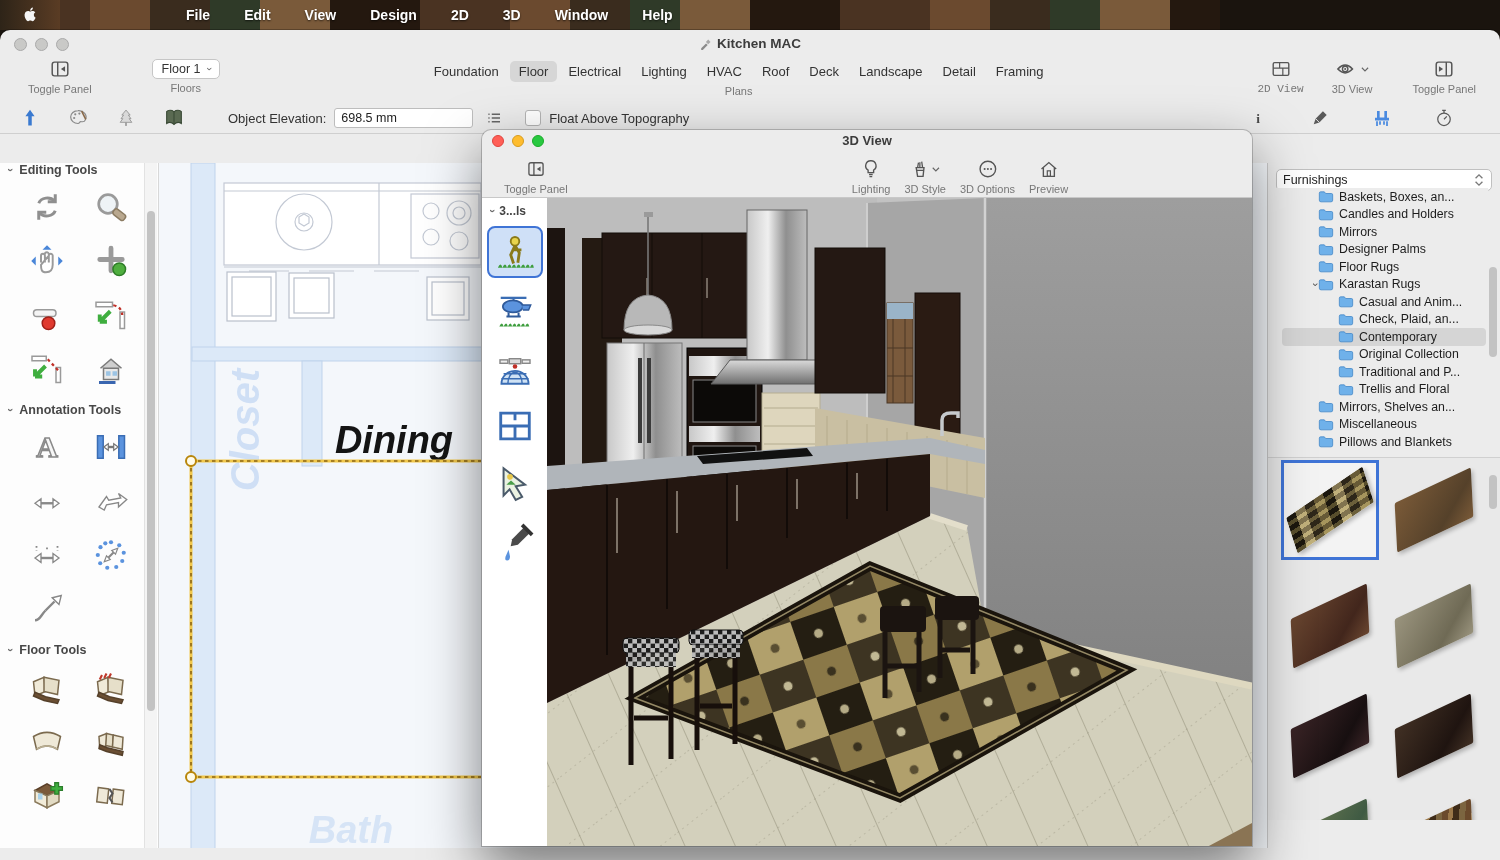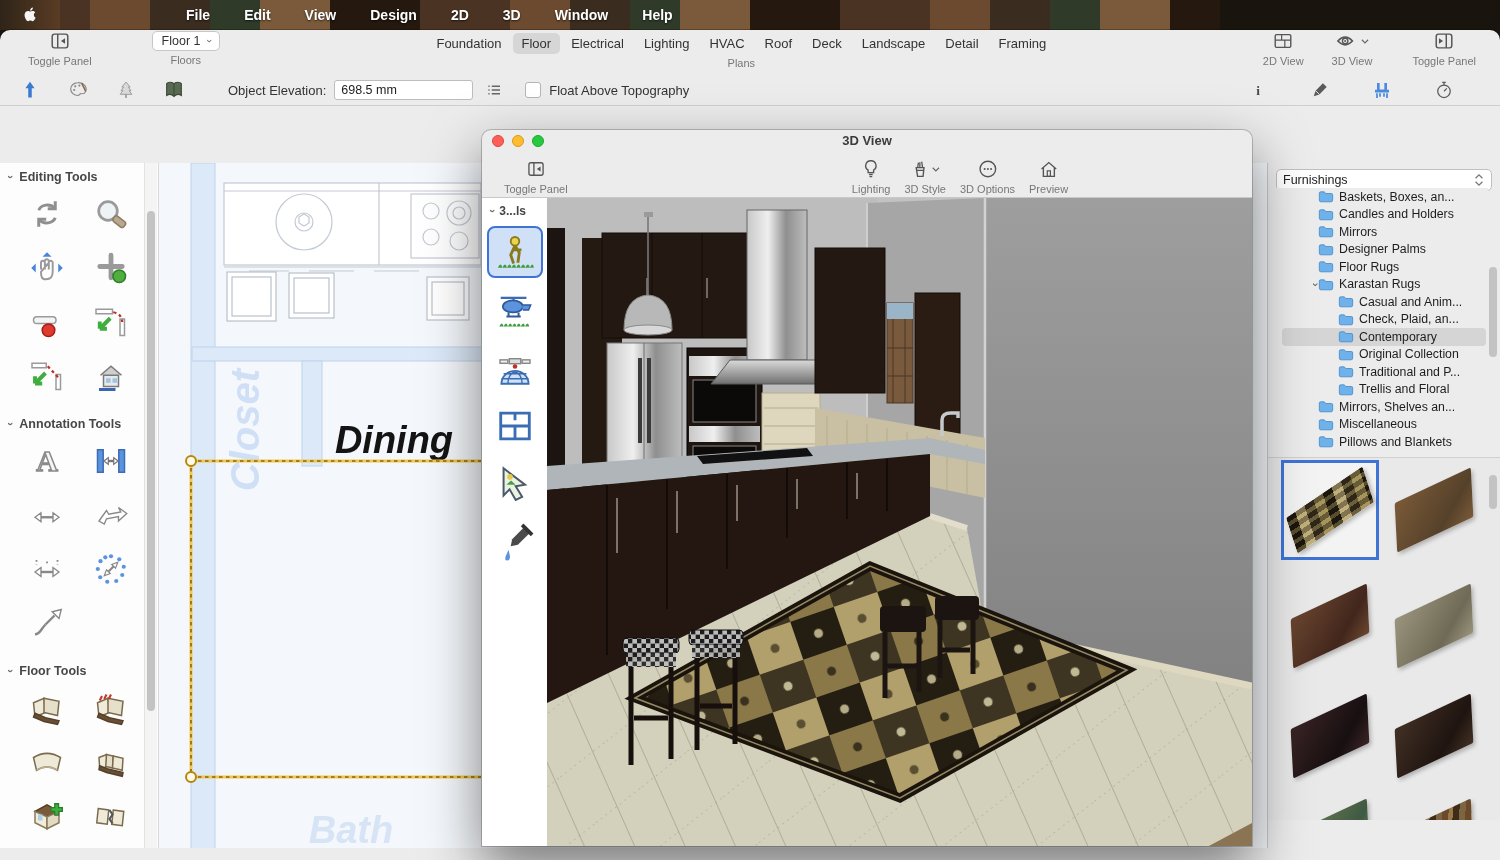--- a/index.html
+++ b/index.html
@@ -32,21 +32,21 @@
   .tab.active{background:#d6d6d6;}
   .editbar{position:relative;height:30px;border-bottom:1px solid #cfcfcf;display:flex;align-items:center;padding:0 10px;gap:8px;}
   .ebicon{width:26px;height:24px;display:flex;align-items:center;justify-content:center;margin:0 7px;}
   .eblabel{font-size:13px;color:#333;margin-left:26px;}
   .elev-input{width:125px;height:18px;border:1px solid #bdbdbd;border-radius:3px;font-size:12.5px;padding:0 6px;color:#222;background:#fff;font-family:inherit;}
   .checkbox{width:14px;height:14px;background:#fff;border:1px solid #b5b5b5;border-radius:3px;margin-left:10px;}
   .cblabel{font-size:13px;color:#333;}
   .eb-right{margin-left:auto;display:flex;gap:22px;margin-right:26px;}
   
   .sidebar{position:absolute;left:0;top:133px;width:158px;bottom:12px;background:#fdfdfd;border-right:1px solid #d8d8d8;overflow:hidden;}
-  .sec-head{display:flex;align-items:center;gap:8px;font-size:12.5px;font-weight:700;color:#474747;padding:7px 0 4px 8px;}
+  .sec-head{display:flex;align-items:center;gap:8px;font-size:12.5px;font-weight:700;color:#474747;padding:0 0 4px 8px;}
   .tool-grid{display:grid;grid-template-columns:64px 64px;justify-content:center;row-gap:14px;column-gap:0;padding:6px 0 14px 0;}
   .tool{width:44px;height:40px;margin:0 auto;display:flex;align-items:center;justify-content:center;}
   .tool svg{width:38px;height:36px;}
   .sb-scroll{position:absolute;right:1px;top:0;bottom:0;width:12px;background:#f4f4f4;border-left:1px solid #e2e2e2;}
   .sb-thumb{position:absolute;left:2px;width:8px;border-radius:4px;background:#c3c3c3;}
   
   .canvas{position:absolute;left:159px;top:133px;right:232px;bottom:12px;background:#f4f7fb;overflow:hidden;}
   
   .viewer{position:absolute;left:482px;top:130px;width:770px;height:716px;background:#ececec;border-radius:9px 9px 0 0;
      box-shadow:0 22px 55px rgba(0,0,0,.5),0 0 0 1px rgba(0,0,0,.2);z-index:50;}
@@ -106,20 +106,33 @@
         <div class="menu-item">View</div>
         <div class="menu-item">Design</div>
         <div class="menu-item">2D</div>
         <div class="menu-item">3D</div>
         <div class="menu-item">Window</div>
         <div class="menu-item">Help</div>
       </nav>
   </div>
 
   <div class="mainwin">
+    <div class="titlebar">
+      <div class="lights">
+        <span class="light"></span>
+        <span class="light"></span>
+        <span class="light"></span>
+      </div>
+      <div class="wtitle">
+        <svg width="13" height="13" viewBox="0 0 24 24">
+            <path d="M4 19l9-9 3 3-9 9H4z" fill="#8a8a8a"></path>
+            <rect x="14" y="4.2" width="6" height="6" transform="rotate(45 17 7.2)" fill="#a8a8a8"></rect>
+          </svg><span>Kitchen MAC</span>
+      </div>
+    </div>
 
     <div class="toolbar">
       <div class="tgroup" style="margin-left:12px;">
         <div class="tbtn">
           <svg width="24" height="22" viewBox="0 0 24 24">
               <rect x="3.5" y="4.5" width="17" height="15" rx="2.5" fill="none" stroke="#555" stroke-width="1.6"></rect>
               <line x1="9.5" y1="4.5" x2="9.5" y2="19.5" stroke="#555" stroke-width="1.6"></line>
               <path d="M17.5 9l-4.5 3 4.5 3z" fill="#555"></path>
             </svg>
         </div>
@@ -140,21 +153,21 @@
             <div class="tab">Lighting</div>
             <div class="tab">HVAC</div>
             <div class="tab">Roof</div>
             <div class="tab">Deck</div>
             <div class="tab">Landscape</div>
             <div class="tab">Detail</div>
             <div class="tab">Framing</div>
           </div>
         <div class="cap">Plans</div>
       </div>
-      <div class="tgroup" style="margin-right:28px;">
+      <div class="tgroup" style="margin-right:28px;font-family:Liberation Mono, monospace;">
         <div class="tbtn">
           <svg width="24" height="22" viewBox="0 0 24 24">
               <rect x="3.5" y="5" width="17" height="14" rx="1.5" fill="none" stroke="#555" stroke-width="1.5"></rect>
               <path d="M10.5 5v6M3.5 11h7M14 11v8M10.5 11h10" fill="none" stroke="#555" stroke-width="1.3"></path>
             </svg>
         </div>
         <div class="cap">2D View</div>
       </div>
       <div class="tgroup" style="margin-right:40px;">
         <div class="tbtn">

